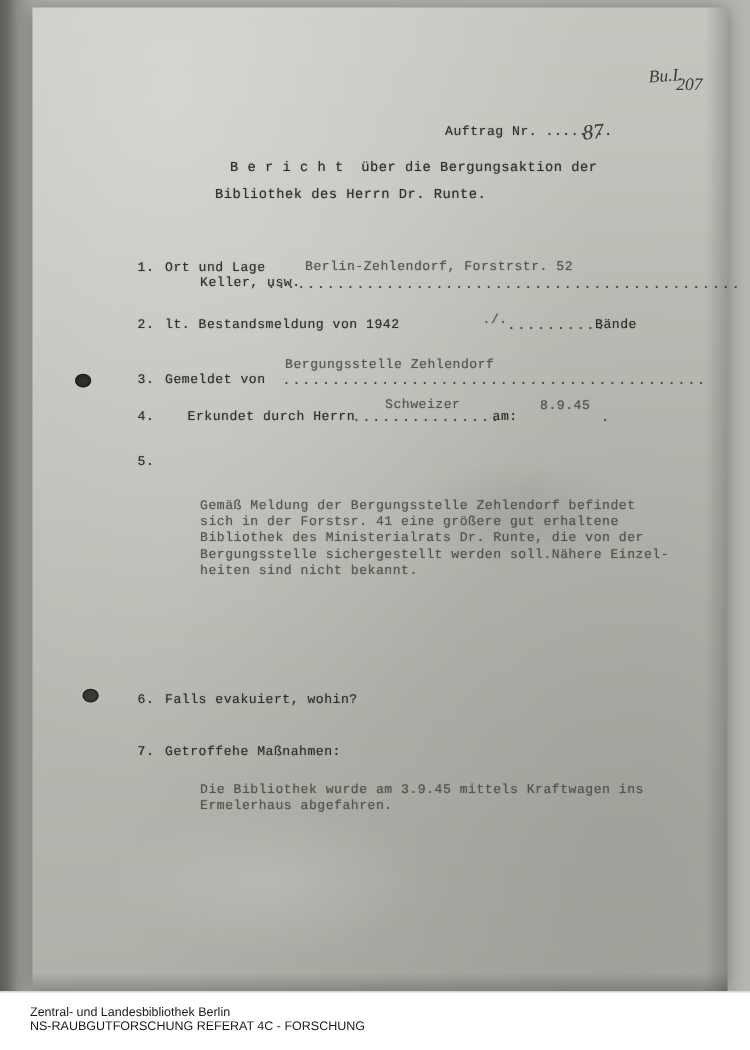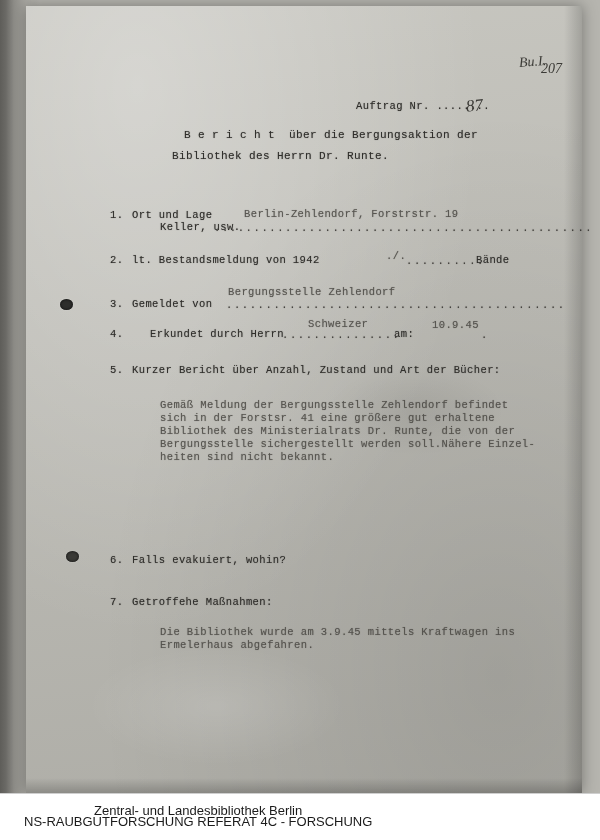--- a/index.html
+++ b/index.html
@@ -111,26 +111,25 @@
     position: absolute;
     left: 0; right: 0; bottom: 0;
     height: 46px;
     background: #ffffff;
     border-top: 1px solid #cfcfcf;
   }
   .footer-left {
     position: absolute;
     left: 24px;
     top: 11px;
-    font-size: 13px;
+    font-size: 10px;
     line-height: 11px;
     color: #1b1b1b;
     font-family: "Liberation Sans", sans-serif;
     white-space: pre-line;
-    text-align: center;
   }
   .footer-right {
     position: absolute;
     left: 370px;
     top: 16px;
     font-size: 8.5px;
     color: #1b1b1b;
     font-family: "Liberation Sans", sans-serif;
     white-space: pre;
   }
@@ -166,45 +165,44 @@
     <div class="handwriting hw-page-no">207</div>
 
     <div class="typed" style="left:330px; top:94px;">Auftrag Nr. ........</div>
     <div class="handwriting hw-auftrag">87</div>
 
     <div class="typed" style="left:118px; top:123px; font-size:11px;padding-left:40px;">B e r i c h t  über die Bergungsaktion der</div>
     <div class="typed" style="left:146px; top:144px; font-size:11px;">Bibliothek des Herrn Dr. Runte.</div>
 
     <div class="typed" style="left:84px; top:203px;">1.</div>
     <div class="typed" style="left:106px; top:203px;">Ort und Lage</div>
-    <div class="typed faded" style="left:218px; top:202px;">Berlin-Zehlendorf, Forstrstr. 19</div>
+    <div class="typed faded" style="left:218px; top:202px;">Berlin-Zehlendorf, Forstrstr. 52</div>
     <div class="typed" style="left:106px; top:215px;margin-left:28px;">Keller, usw.</div>
     <div class="dots typed" style="left:188px; top:216px;">................................................</div>
 
     <div class="typed" style="left:84px; top:248px;">2.</div>
     <div class="typed" style="left:106px; top:248px;">lt. Bestandsmeldung von 1942</div>
     <div class="typed faded" style="left:360px; top:244px;">./.</div>
     <div class="dots typed" style="left:380px; top:249px;">..........</div>
     <div class="typed" style="left:450px; top:248px;">Bände</div>
 
     <div class="typed" style="left:84px; top:292px;">3.</div>
     <div class="typed" style="left:106px; top:292px;text-align:right;">Gemeldet von</div>
     <div class="typed faded" style="left:202px; top:280px;">Bergungsstelle Zehlendorf</div>
     <div class="dots typed" style="left:200px; top:293px;">...........................................</div>
 
     <div class="typed" style="left:84px; top:322px;">4.</div>
     <div class="typed" style="left:106px; top:322px;margin-left:18px;">Erkundet durch Herrn</div>
     <div class="typed faded" style="left:282px; top:312px;">Schweizer</div>
     <div class="dots typed" style="left:256px; top:323px;">...............</div>
     <div class="typed" style="left:368px; top:322px;">am:</div>
-    <div class="typed faded" style="left:406px; top:313px;">10.9.45</div>
+    <div class="typed faded" style="left:406px; top:313px;">8.9.45</div>
     <div class="dots typed" style="left:455px; top:323px;">.</div>
 
     <div class="typed" style="left:84px; top:358px;">5.</div>
-    <div class="typed" style="left:106px; top:358px;">Kurzer Bericht über Anzahl, Zustand und Art der Bücher:</div>
     <div class="typed faded" style="left:134px; top:393px;">Gemäß Meldung der Bergungsstelle Zehlendorf befindet</div>
     <div class="typed faded" style="left:134px; top:406px;">sich in der Forstsr. 41 eine größere gut erhaltene</div>
     <div class="typed faded" style="left:134px; top:419px;text-align:center;">Bibliothek des Ministerialrats Dr. Runte, die von der</div>
     <div class="typed faded" style="left:134px; top:432px;">Bergungsstelle sichergestellt werden soll.Nähere Einzel-</div>
     <div class="typed faded" style="left:134px; top:445px;">heiten sind nicht bekannt.</div>
 
     <div class="typed" style="left:84px; top:548px;">6.</div>
     <div class="typed" style="left:106px; top:548px;">Falls evakuiert, wohin?</div>
 
     <div class="typed" style="left:84px; top:590px;">7.</div>

